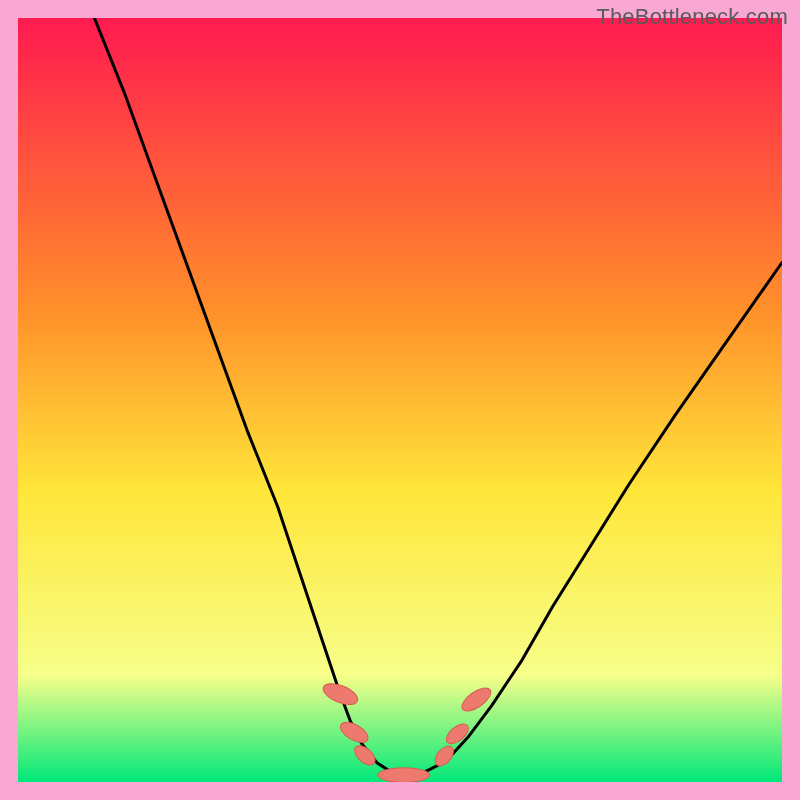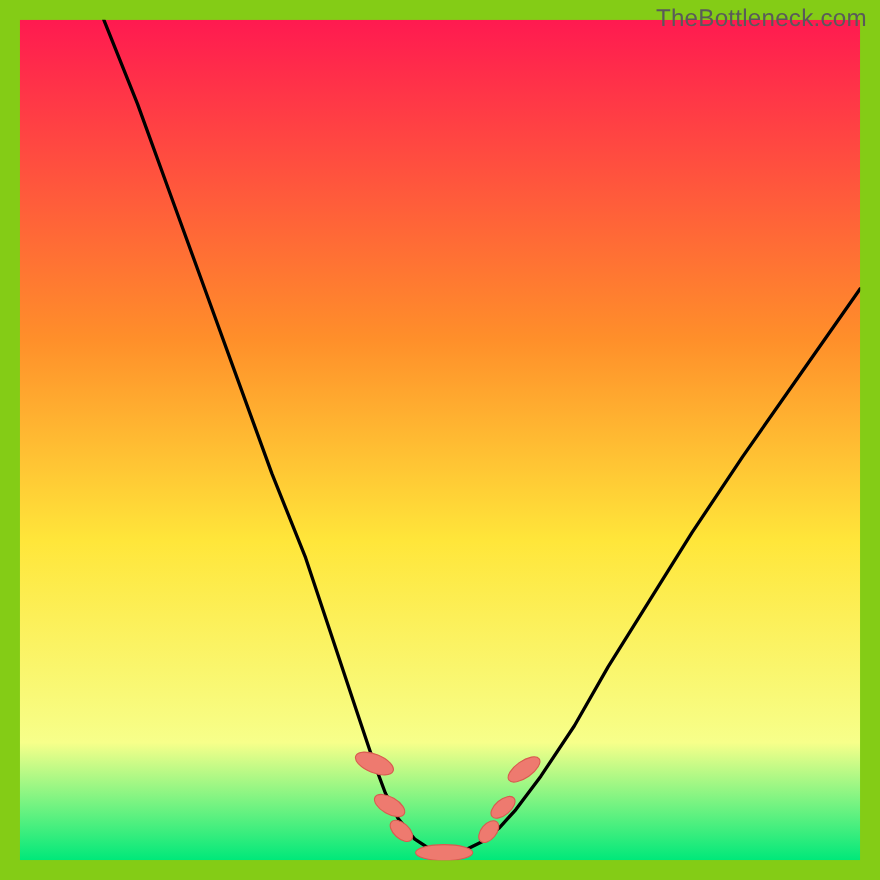--- a/index.html
+++ b/index.html
@@ -9,21 +9,21 @@
     height: 800px;
     background: #000;
     overflow: hidden;
     font-family: Arial, Helvetica, sans-serif;
   }
   .frame {
     position: absolute;
     top: 0; left: 0;
     width: 800px;
     height: 800px;
-    background: #84cc16;
+    background: #f9a8d4;
   }
   .plot {
     position: absolute;
     top: 18px;
     left: 18px;
     width: 764px;
     height: 764px;
   }
   .watermark {
     position: absolute;

